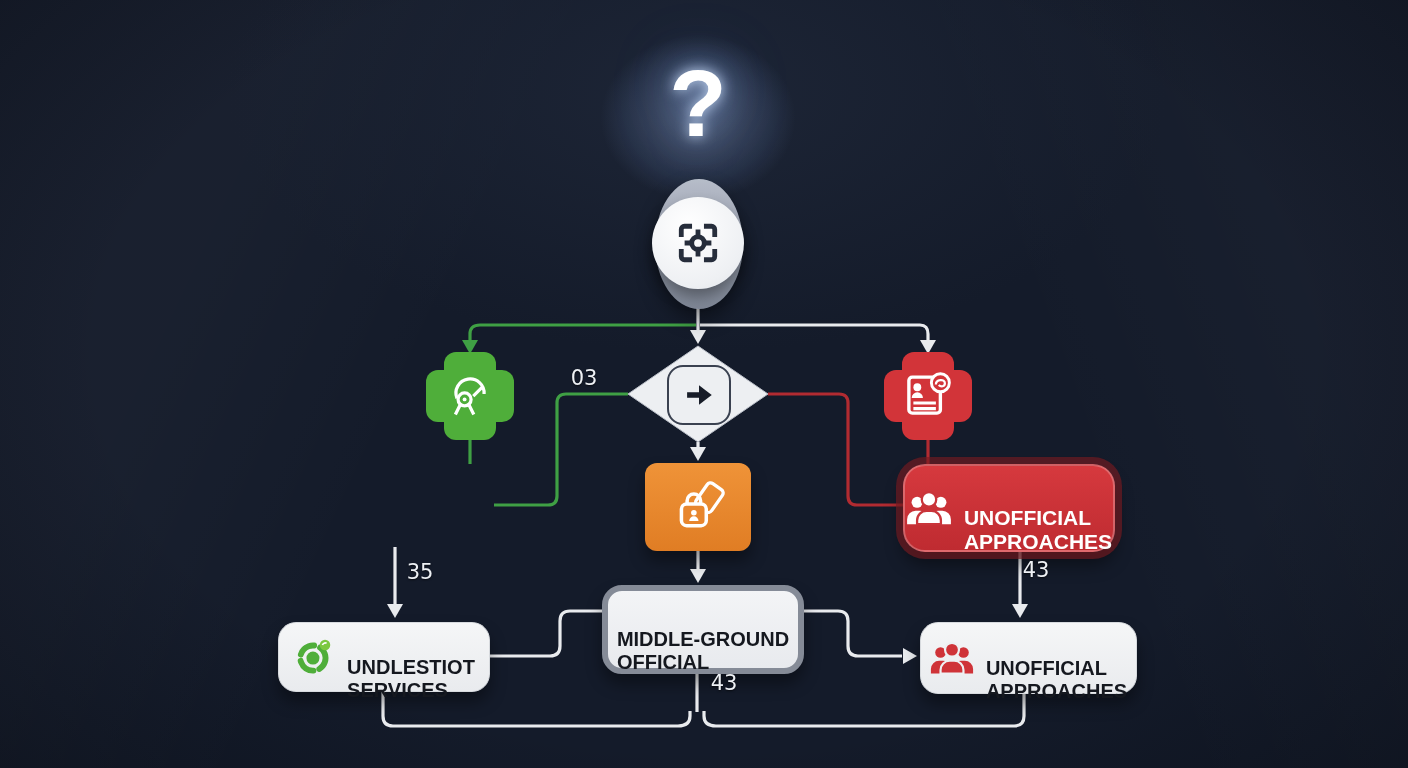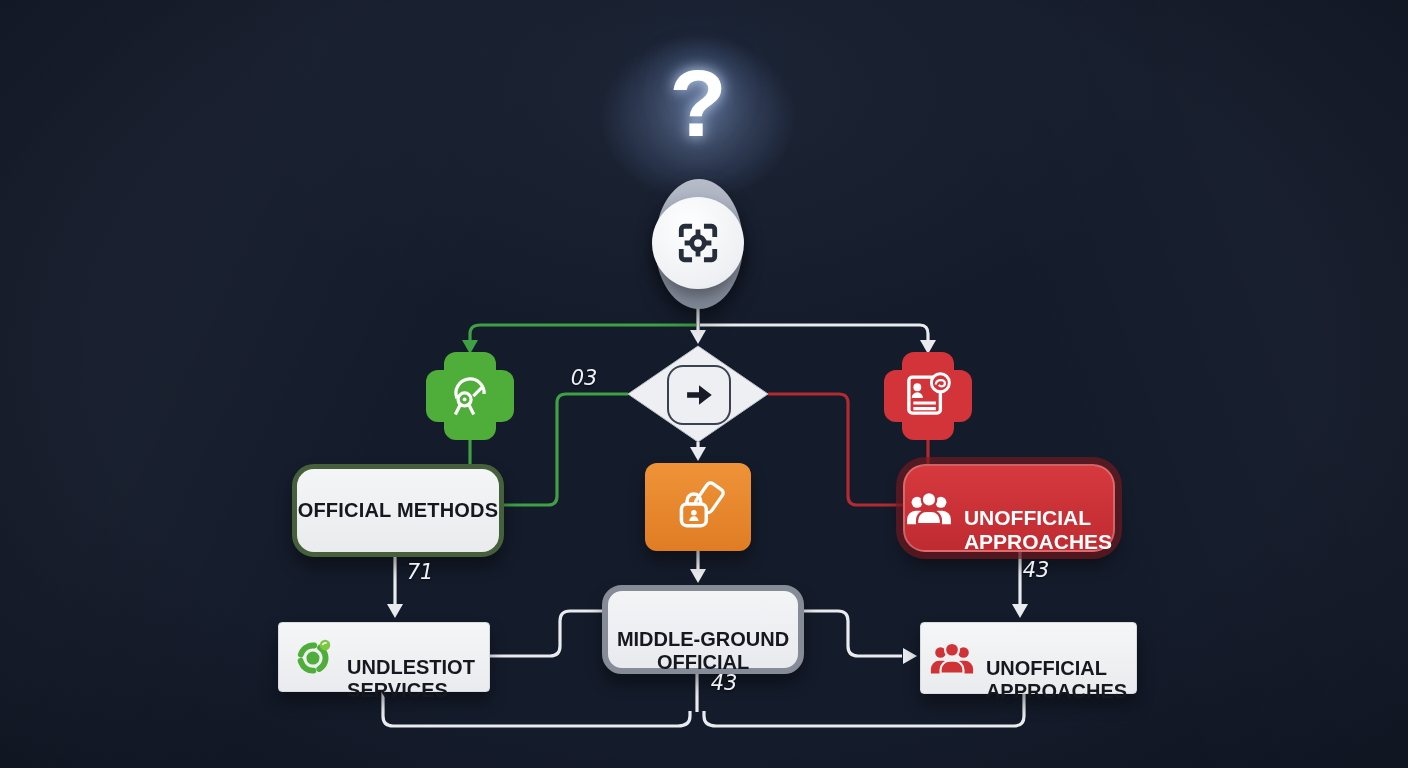--- a/index.html
+++ b/index.html
@@ -58,30 +58,30 @@
     font-size:20px;font-weight:700;letter-spacing:.2px;}
   .box-orange{left:645px;top:463px;width:106px;height:88px;border-radius:12px;
     background:linear-gradient(180deg,#ef9338,#e07d24);}
   .box-red{left:903px;top:464px;width:208px;height:84px;border-radius:22px;
     background:linear-gradient(180deg,#d6393e,#bf2b31);
     border:2px solid rgba(255,255,255,.25);
     box-shadow:0 0 0 7px rgba(118,26,32,.65),0 12px 18px rgba(0,0,0,.45);
     gap:12px;color:#ffffff;font-size:21px;font-weight:700;line-height:1.12;}
   .box-middle{left:602px;top:585px;width:190px;height:77px;border-radius:20px;
     background:linear-gradient(180deg,#f3f4f6,#e8eaee);border:6px solid #858b97;
-    font-size:20px;font-weight:700;text-align:center;line-height:1.15;}
-  .box-sub{border-radius:4px;background:linear-gradient(180deg,#f5f6f7,#e9ebee);
+    font-size:20px;font-weight:700;line-height:1.15;}
+  .box-sub{border-radius:18px;background:linear-gradient(180deg,#f5f6f7,#e9ebee);
     border:1px solid #d7dade;gap:12px;font-size:20px;font-weight:700;line-height:1.12;}
   .box-sub-left{left:278px;top:622px;width:210px;height:68px;}
   .box-sub-right{left:920px;top:622px;width:215px;height:70px;}
   .txt-col{display:flex;flex-direction:column;margin-top:43px;}
   
   .edge-label{z-index:4;color:#eef1f5;font-family:"DejaVu Sans", sans-serif;
     font-size:21px;font-weight:500;text-align:center;width:48px;
-    text-shadow:0 1px 2px rgba(0,0,0,.6);font-style:italic;}
+    text-shadow:0 1px 2px rgba(0,0,0,.6);}
   .lbl-03{left:560px;top:366px;}
   .lbl-44{left:396px;top:560px;}
   .lbl-43r{left:1012px;top:558px;}
   .lbl-43m{left:700px;top:671px;}
 </style>
 </head>
 <body>
 
 <div class="stage">
 
@@ -178,23 +178,20 @@
         <rect x="7" y="9" width="28" height="32" rx="3" fill="none" stroke="#ffffff" stroke-width="3"></rect>
         <circle cx="14.5" cy="18" r="3.5" fill="#ffffff"></circle>
         <path d="M9.5,27.5 a5,5 0 0 1 10,0 z" fill="#ffffff"></path>
         <path d="M11,32 h20 M11,37 h20" stroke="#ffffff" stroke-width="2.8"></path>
         <circle cx="35" cy="14" r="8" fill="#d23439" stroke="#ffffff" stroke-width="2.6"></circle>
         <path d="M31,15.5 c0,-4.5 8,-5.5 8,-1 c0,3 -3.5,3.5 -5.5,1.5" fill="none" stroke="#ffffff" stroke-width="2"></path>
       </svg>
     </span>
   </div>
 
-  <div class="abs node-box box-official">
-    <span>OFFICIAL METHODS</span>
-  </div>
 
   <div class="abs node-box box-orange">
     <svg width="58" height="58" viewBox="0 0 56 56">
       <rect x="30" y="6" width="18" height="26" rx="4" fill="none" stroke="#ffffff" stroke-width="3.2" transform="rotate(35 39 19)"></rect>
       <path d="M17.5,26 v-4 a6.5,6.5 0 0 1 13,0 v4" fill="none" stroke="#ffffff" stroke-width="3.4"></path>
       <rect x="12" y="25" width="24" height="21" rx="5" fill="#e8862e" stroke="#ffffff" stroke-width="3.4"></rect>
       <circle cx="24" cy="33.5" r="2.7" fill="#ffffff"></circle>
       <path d="M19.5,41.5 a4.5,4.5 0 0 1 9,0 z" fill="#ffffff"></path>
     </svg>
   </div>
@@ -250,17 +247,17 @@
         <circle cx="24" cy="12" r="7.6"></circle>
         <path d="M11.5,38 v-4 a10,10 0 0 1 10,-10 h5 a10,10 0 0 1 10,10 v4 z"></path>
       </g>
     </svg>
     <span class="txt-col">
       <span>UNOFFICIAL</span>
       <span>APPROACHES</span>
     </span>
   </div>
 
-  <div class="abs edge-label lbl-44">71</div>
+  <div class="abs edge-label lbl-44">35</div>
   <div class="abs edge-label lbl-43r">43</div>
   <div class="abs edge-label lbl-43m">43</div>
 
 </div>
 
 </body></html>

